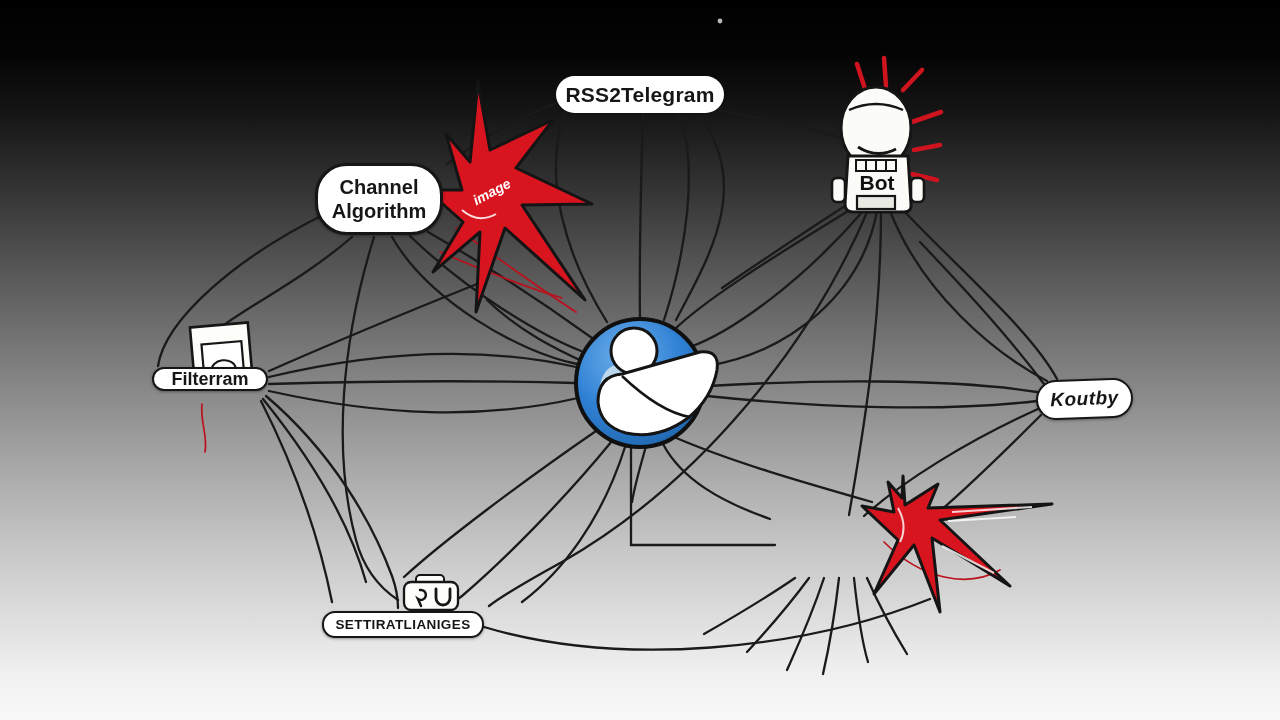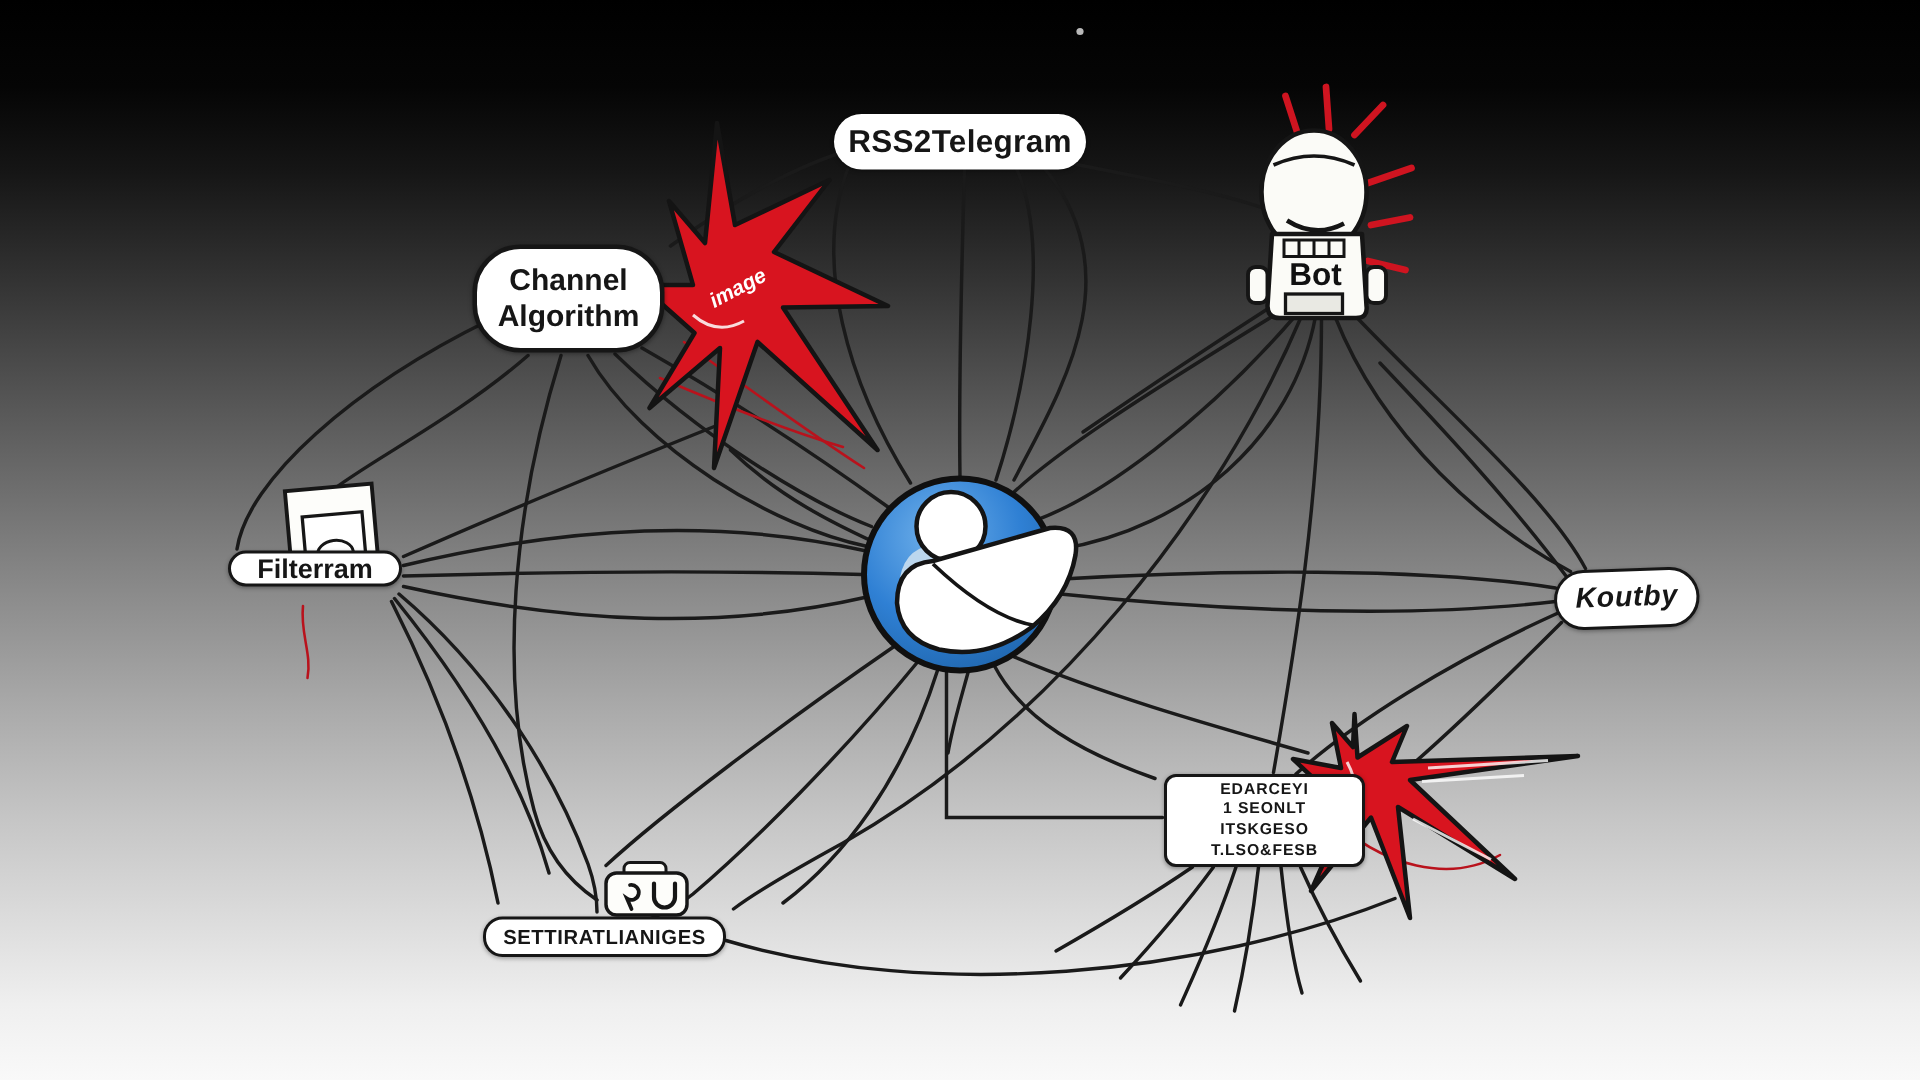--- a/index.html
+++ b/index.html
@@ -171,24 +171,18 @@
   </div>
 
   <div class="pill pill-filterram">
     <span>Filterram</span>
   </div>
 
   <div class="pill pill-koutby">
     <span>Koutby</span>
   </div>
 
-  <div class="pill info-box">
-    <span>EDARCEYI</span>
-    <span>1 SEONLT</span>
-    <span>ITSKGESO</span>
-    <span>T.LSO&amp;FESB</span>
-  </div>
 
   <div class="pill pill-settirat">
     <span>SETTIRATLIANIGES</span>
   </div>
 
 </div>
 
 </body></html>

